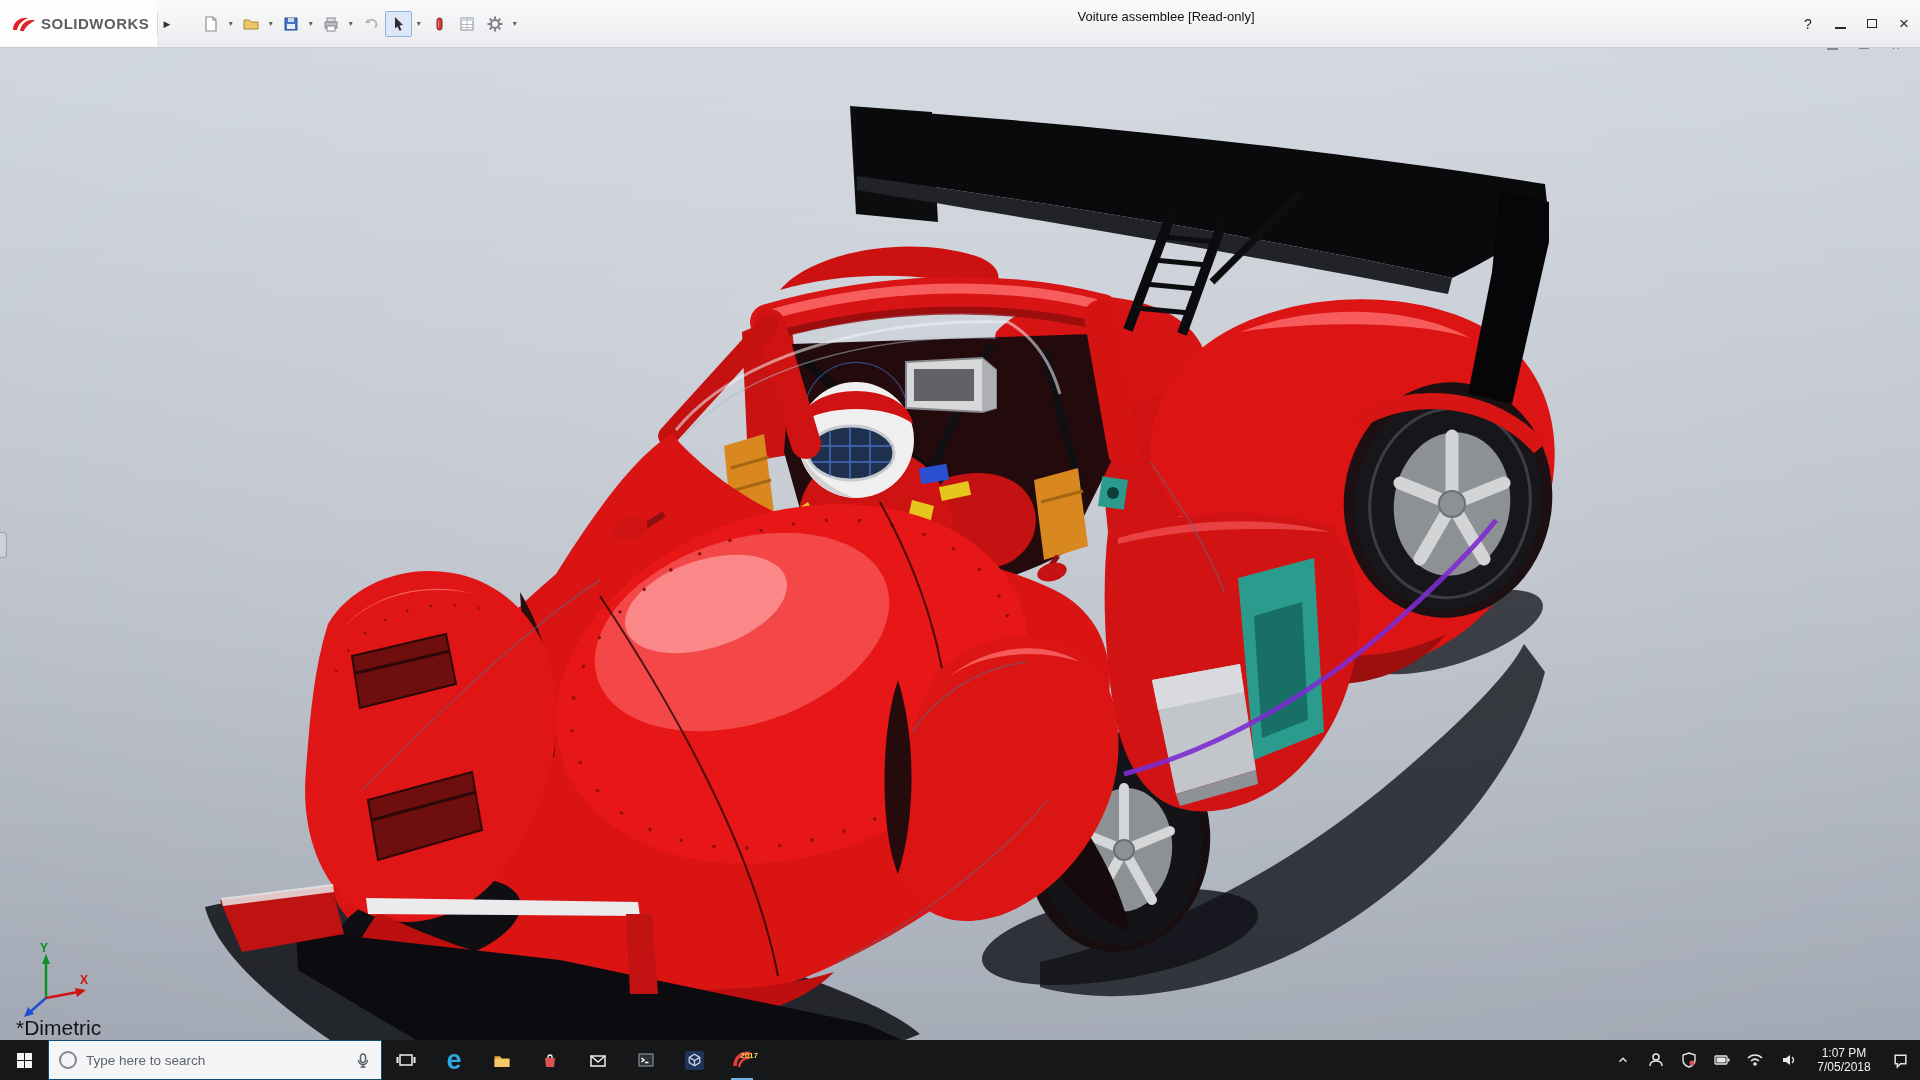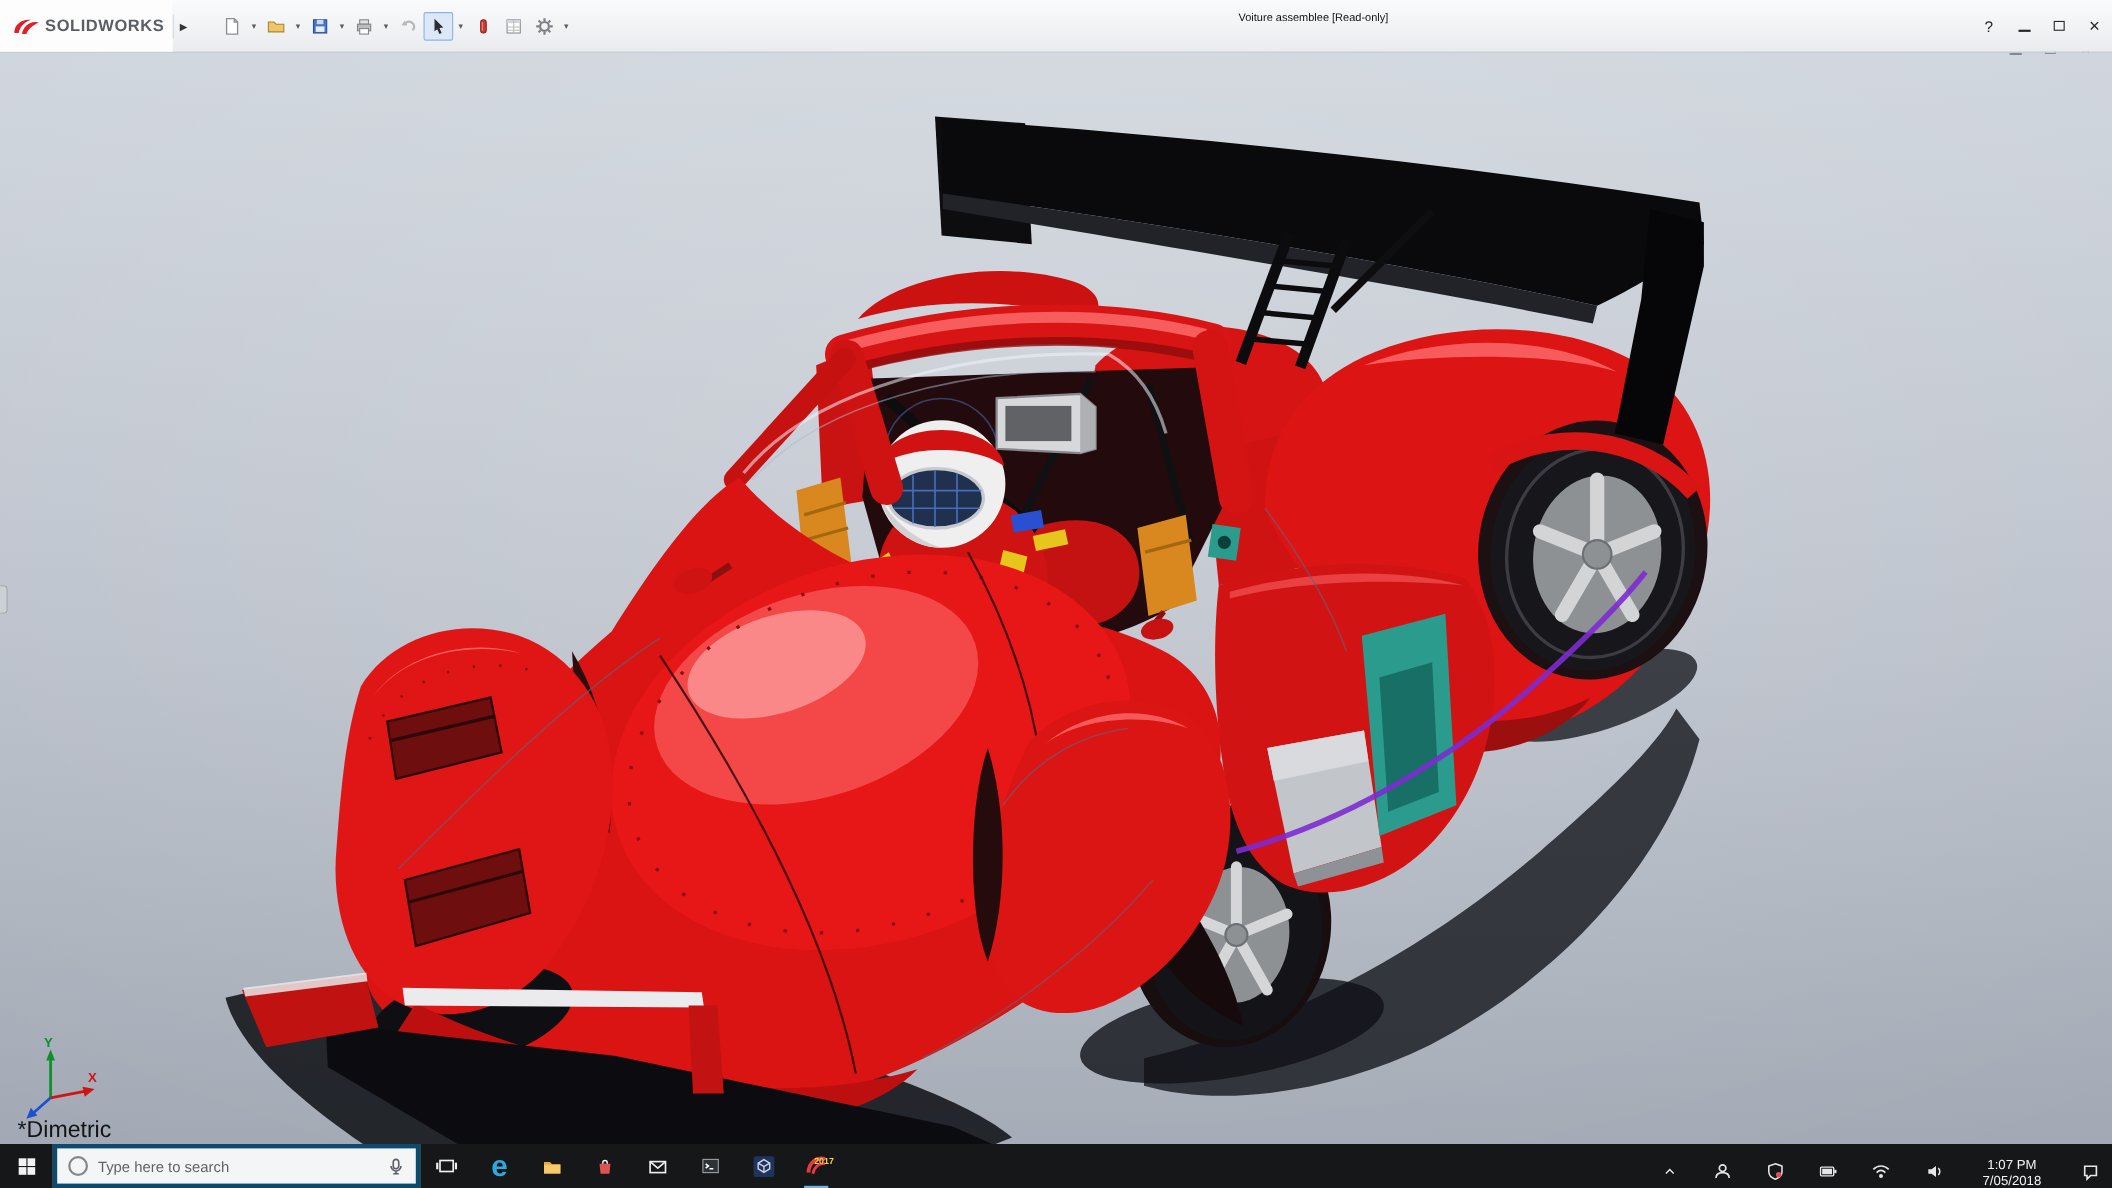--- a/index.html
+++ b/index.html
@@ -15,21 +15,21 @@
   .logo-text { font-weight:bold; font-size:15px; letter-spacing:.5px; color:#5b5e63; }
   .menu-expand { width:18px; height:22px; display:flex; align-items:center; justify-content:center;
     font-size:9px; color:#333; border-left:1px solid #d5d8db; cursor:default; }
   .toolbar { display:flex; align-items:center; margin-left:22px; gap:1px; height:100%; }
   .tb-btn { width:27px; height:26px; display:flex; align-items:center; justify-content:center; border-radius:2px; }
   .tb-btn.disabled { opacity:.45; }
   .tb-btn.active { background:#dce8f8; border:1px solid #8fb3de; }
   .tb-chev { width:11px; height:26px; display:flex; align-items:center; justify-content:center;
     font-size:8px; color:#5a5d61; }
   .doc-title { position:absolute; left:1166px; transform:translateX(-50%); top:0; height:32px;
-    display:flex; align-items:center; font-size:10px; color:#111; white-space:nowrap; pointer-events:none;margin-left:28px; }
+    display:flex; align-items:center; font-size:13px; color:#111; white-space:nowrap; pointer-events:none; }
   .win-controls { margin-left:auto; display:flex; height:100%; }
   .wc-btn { width:32px; height:100%; display:flex; align-items:center; justify-content:center;
     color:#26282b; font-size:14px; }
   .wc-min-bar { width:11px; height:2px; background:#26282b; margin-top:8px; }
   .wc-restore-box { width:10px; height:9px; border:1.5px solid #26282b; }
   .wc-close { font-size:17px; }
 
   
   .viewport { position:absolute; top:32px; left:0; right:0; bottom:40px; overflow:hidden; }
   .scene { width:100%; height:100%; display:block; }
@@ -40,32 +40,32 @@
   .dc-close { color:#70757c; font-size:15px; line-height:1; }
   .orientation-label { position:absolute; left:16px; bottom:0px; font-size:21px; color:#141414; }
   .triad { position:absolute; left:16px; bottom:20px; width:76px; height:80px; }
   .splitter-handle { position:absolute; left:0; top:500px; width:7px; height:26px;
     background:#cdd1d6; border:1px solid #9aa0a8; border-left:none; border-radius:0 4px 4px 0; }
 
   
   .taskbar { position:absolute; bottom:0; left:0; right:0; height:40px; background:#161719;
     display:flex; align-items:stretch; z-index:6; }
   .start-btn { width:48px; display:flex; align-items:center; justify-content:center; }
-  .searchbox { width:334px; background:#f4f5f6; border:4px solid #0c4a6e; display:flex;
+  .searchbox { width:334px; background:#f4f5f6; border:1px solid #0c4a6e; display:flex;
     align-items:center; padding:0 10px; gap:9px; }
   .cortana-ring { width:18px; height:18px; border:2px solid #83868c; border-radius:50%; flex:none; }
   .search-input { flex:1; border:none; outline:none; background:transparent; font-size:13.5px;
     color:#3a3d42; font-family:"Liberation Sans",sans-serif; }
   .search-input::placeholder { color:#5f6368; opacity:1; }
   .task-icons { display:flex; align-items:stretch; }
   .ticon { width:48px; display:flex; align-items:center; justify-content:center; position:relative; }
   .edge-glyph { color:#2da8e0; font-weight:bold; font-size:27px; line-height:1; }
   .sw-badge { position:absolute; right:8px; bottom:20px; font-size:8px; font-weight:bold; color:#ffd24a;text-align:right; }
   .running-bar { position:absolute; bottom:0; left:13px; width:22px; height:2px; background:#6eb3e8; }
-  .tray { margin-left:auto; display:flex; align-items:flex-end; gap:28px; padding-right:10px; }
+  .tray { margin-left:auto; display:flex; align-items:center; gap:13px; padding-right:10px; }
   .tray-btn { display:flex; align-items:center; justify-content:center; width:20px; height:30px; }
   .clock-block { color:#f2f3f4; font-size:12px; line-height:14px; text-align:center; min-width:66px; }
 </style>
 </head>
 <body>
 
 <div class="app">
 
   <header class="titlebar">
     <div class="logo">

